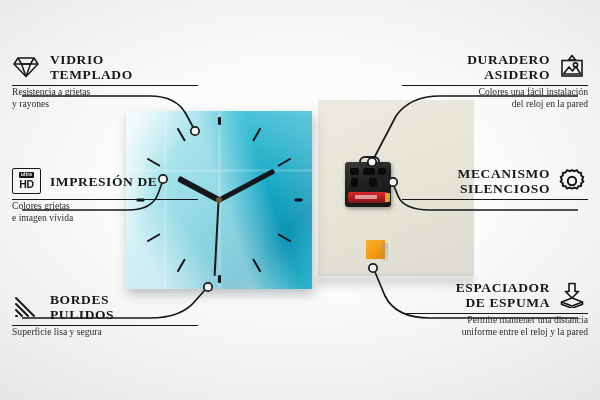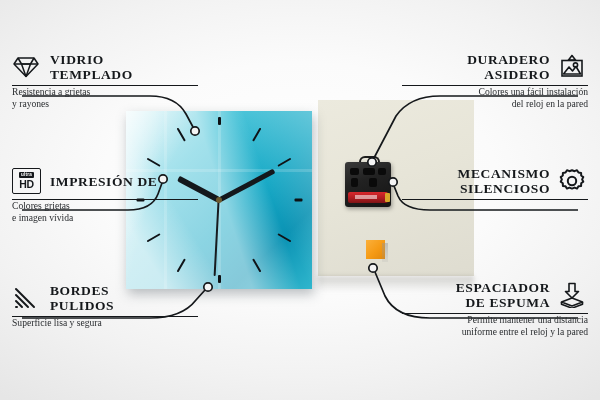--- a/index.html
+++ b/index.html
@@ -365,21 +365,21 @@
         <div class="f-title">IMPRESIÓN DE</div>
       </span>
     </div>
     <div class="f-rule"></div>
     <div class="f-desc">
       <div>Colores grietas</div>
       <div>e imagen vívida</div>
     </div>
   </div>
 
-  <div class="feature left" style="top:283px">
+  <div class="feature left" style="top:292px">
     <div class="f-head">
       <span class="f-icon">
         <svg width="28" height="24" viewBox="0 0 28 24">
           <g stroke="#15181b" stroke-width="2" stroke-linecap="round">
             <path d="M4 3 L22 21"></path>
               <path d="M4 9 L16 21"></path>
             <path d="M4 15 L10 21"></path>
               <path d="M4 21 L5 21"></path>
           </g>
         </svg>

